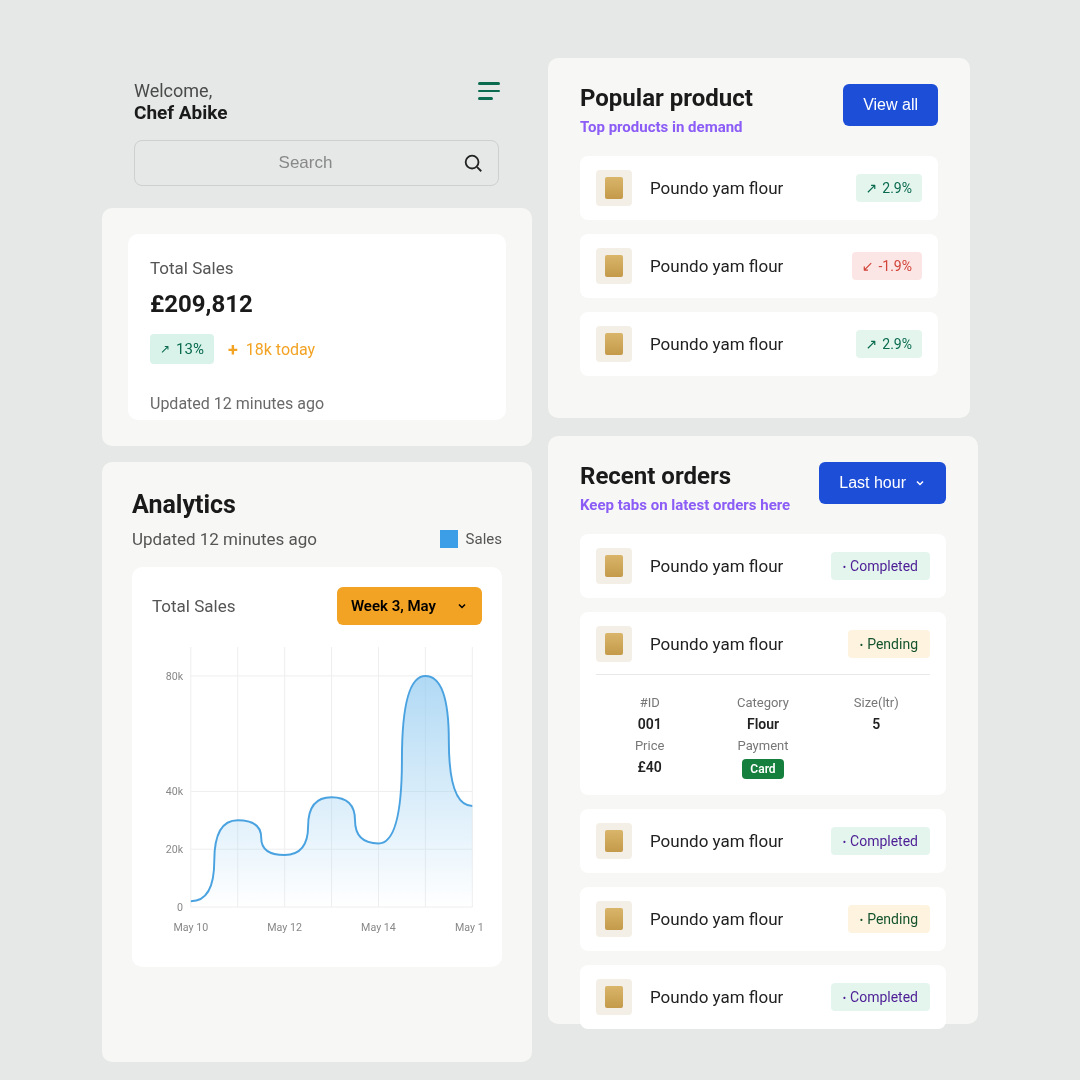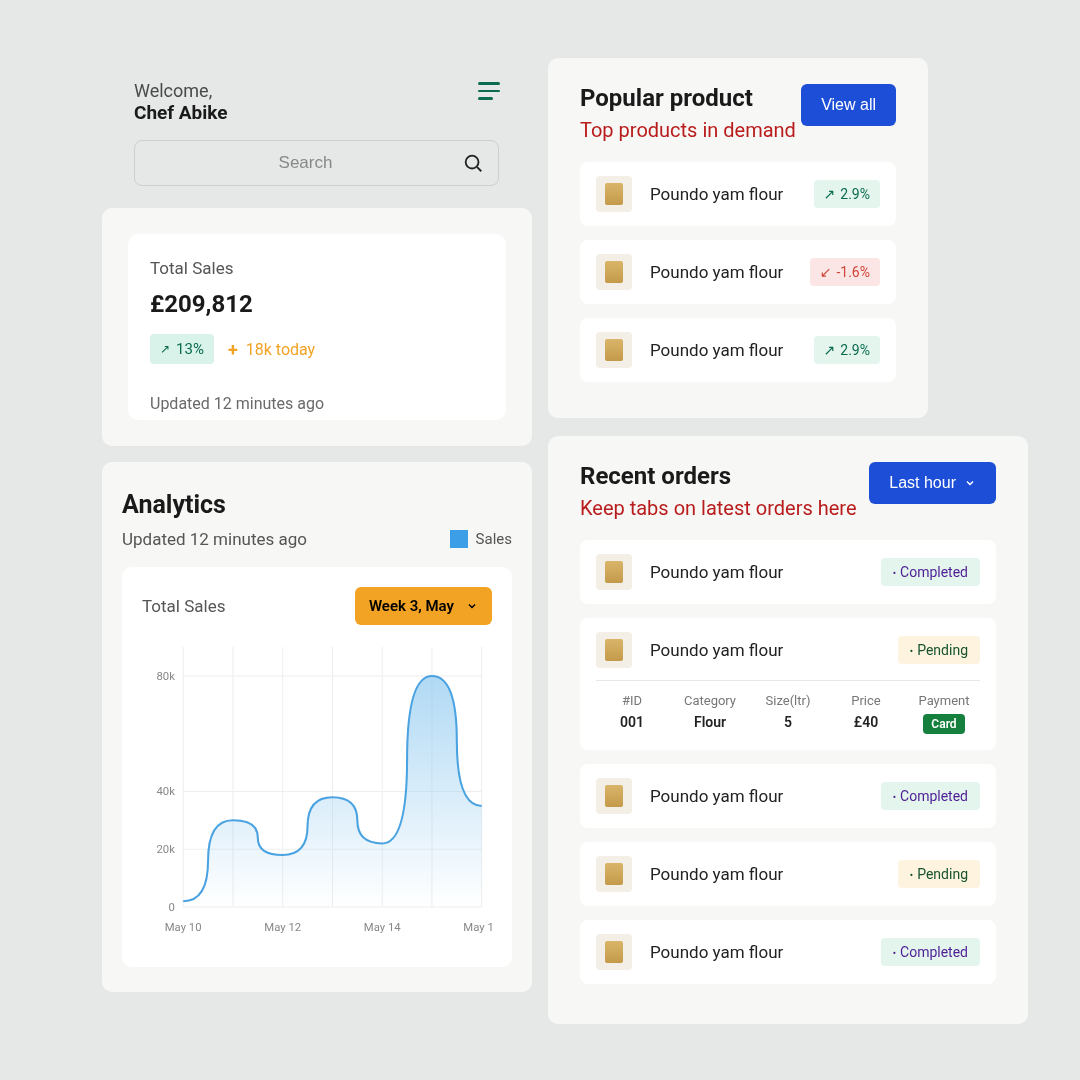--- a/index.html
+++ b/index.html
@@ -99,24 +99,24 @@
   .badge-up .arr { font-size: 12px; }
   .today { color: #f2a324; font-size: 16px; display: inline-flex; align-items: center; gap: 8px; }
   .today .plus { font-weight: 700; font-size: 18px; }
   .updated { color: #6a6a6a; font-size: 16px; }
 
   .card-analytics {
     position: absolute;
     left: 102px;
     top: 462px;
     width: 430px;
-    height: 530px;
+    height: 600px;
     background: #f7f7f5;
     border-radius: 10px;
-    padding: 28px 20px;
+    padding: 28px 30px;
   }
   .card-analytics h2 { font-size: 25px; font-weight: 700; margin-bottom: 10px; }
   .an-sub { display: flex; justify-content: space-between; align-items: center; margin-bottom: 18px; }
   .an-sub .timestamp { color: #555; font-size: 17px; }
   .legend { display: inline-flex; gap: 8px; font-size: 15px; color: #555; }
   .legend .sw { width: 18px; height: 18px; background: #3b9ee6; }
 
   .chart-card {
     background: #fff;
     border-radius: 10px;
@@ -126,40 +126,40 @@
   .chart-head { display: flex; justify-content: space-between; align-items: center; margin-bottom: 12px; }
   .chart-head .t { color: #555; font-size: 17px; }
   .week-select {
     background: #f2a324;
     color: #000;
     font-size: 15px;
     padding: 10px 14px;
     border-radius: 6px;
     display: inline-flex;
     align-items: center;
-    gap: 12px;
+    gap: 20px;
     font-weight: 600;
     cursor: pointer;
   }
   .chart-area { position: relative; height: 300px; }
   .chart-area svg { width: 100%; height: 100%; }
 
   
   .panel {
     position: absolute;
     background: #f7f7f5;
     border-radius: 10px;
     padding: 26px 32px 22px;
   }
-  .panel-pop { left: 548px; top: 58px; width: 380px; height: 360px; }
-  .panel-orders { left: 548px; top: 436px; width: 480px; height: 588px; }
+  .panel-pop { left: 548px; top: 58px; width: 422px; height: 360px; }
+  .panel-orders { left: 548px; top: 436px; width: 430px; height: 588px; }
 
   .panel-head { display: flex; justify-content: space-between; align-items: flex-start; margin-bottom: 20px; }
   .panel-head h2 { font-size: 24px; font-weight: 700; margin-bottom: 6px; }
-  .panel-head .sub { color: #b91c1c; font-size: 20px; }
+  .panel-head .sub { color: #8b5cf6; font-size: 15px; font-weight: bold; }
   .btn-primary {
     background: #1d4ed8;
     color: #fff;
     border: none;
     padding: 12px 20px;
     border-radius: 6px;
     font-size: 16px;
     cursor: pointer;
     display: inline-flex;
     align-items: center;
@@ -219,22 +219,22 @@
   }
   .order-expand .toprow {
     display: flex;
     align-items: center;
     gap: 18px;
     padding-bottom: 12px;
     border-bottom: 1px solid #e8e8e8;
   }
   .detail-row {
     display: grid;
-    grid-template-columns: 1fr 1fr 1fr 1fr 1fr;
-    margin-top: 12px;
+    grid-template-columns: 1fr 1fr 1fr;
+    margin-top: 20px;
     text-align: center;
     gap: 6px;
   }
   .detail-row .h { font-size: 13px; color: #777; margin-bottom: 6px; }
   .detail-row .v { font-size: 14px; font-weight: 600; color: #222; }
   .pay-pill { background: #15803d; color: #fff; padding: 3px 8px; border-radius: 4px; font-size: 12px; display: inline-block; }
 </style>
 </head>
 <body>
 
@@ -349,21 +349,21 @@
       <span>2.9%</span>
     </div>
         </div>
         <div class="prod-row">
     <div class="thumb">
             <div class="pk"></div>
           </div>
     <div class="pname">Poundo yam flour</div>
     <div class="chip down">
       <span>↙</span>
-      <span>-1.6%</span>
+      <span>-1.9%</span>
     </div>
         </div>
         <div class="prod-row">
     <div class="thumb">
             <div class="pk"></div>
           </div>
     <div class="pname">Poundo yam flour</div>
     <div class="chip up">
       <span>↗</span>
       <span>2.9%</span>

